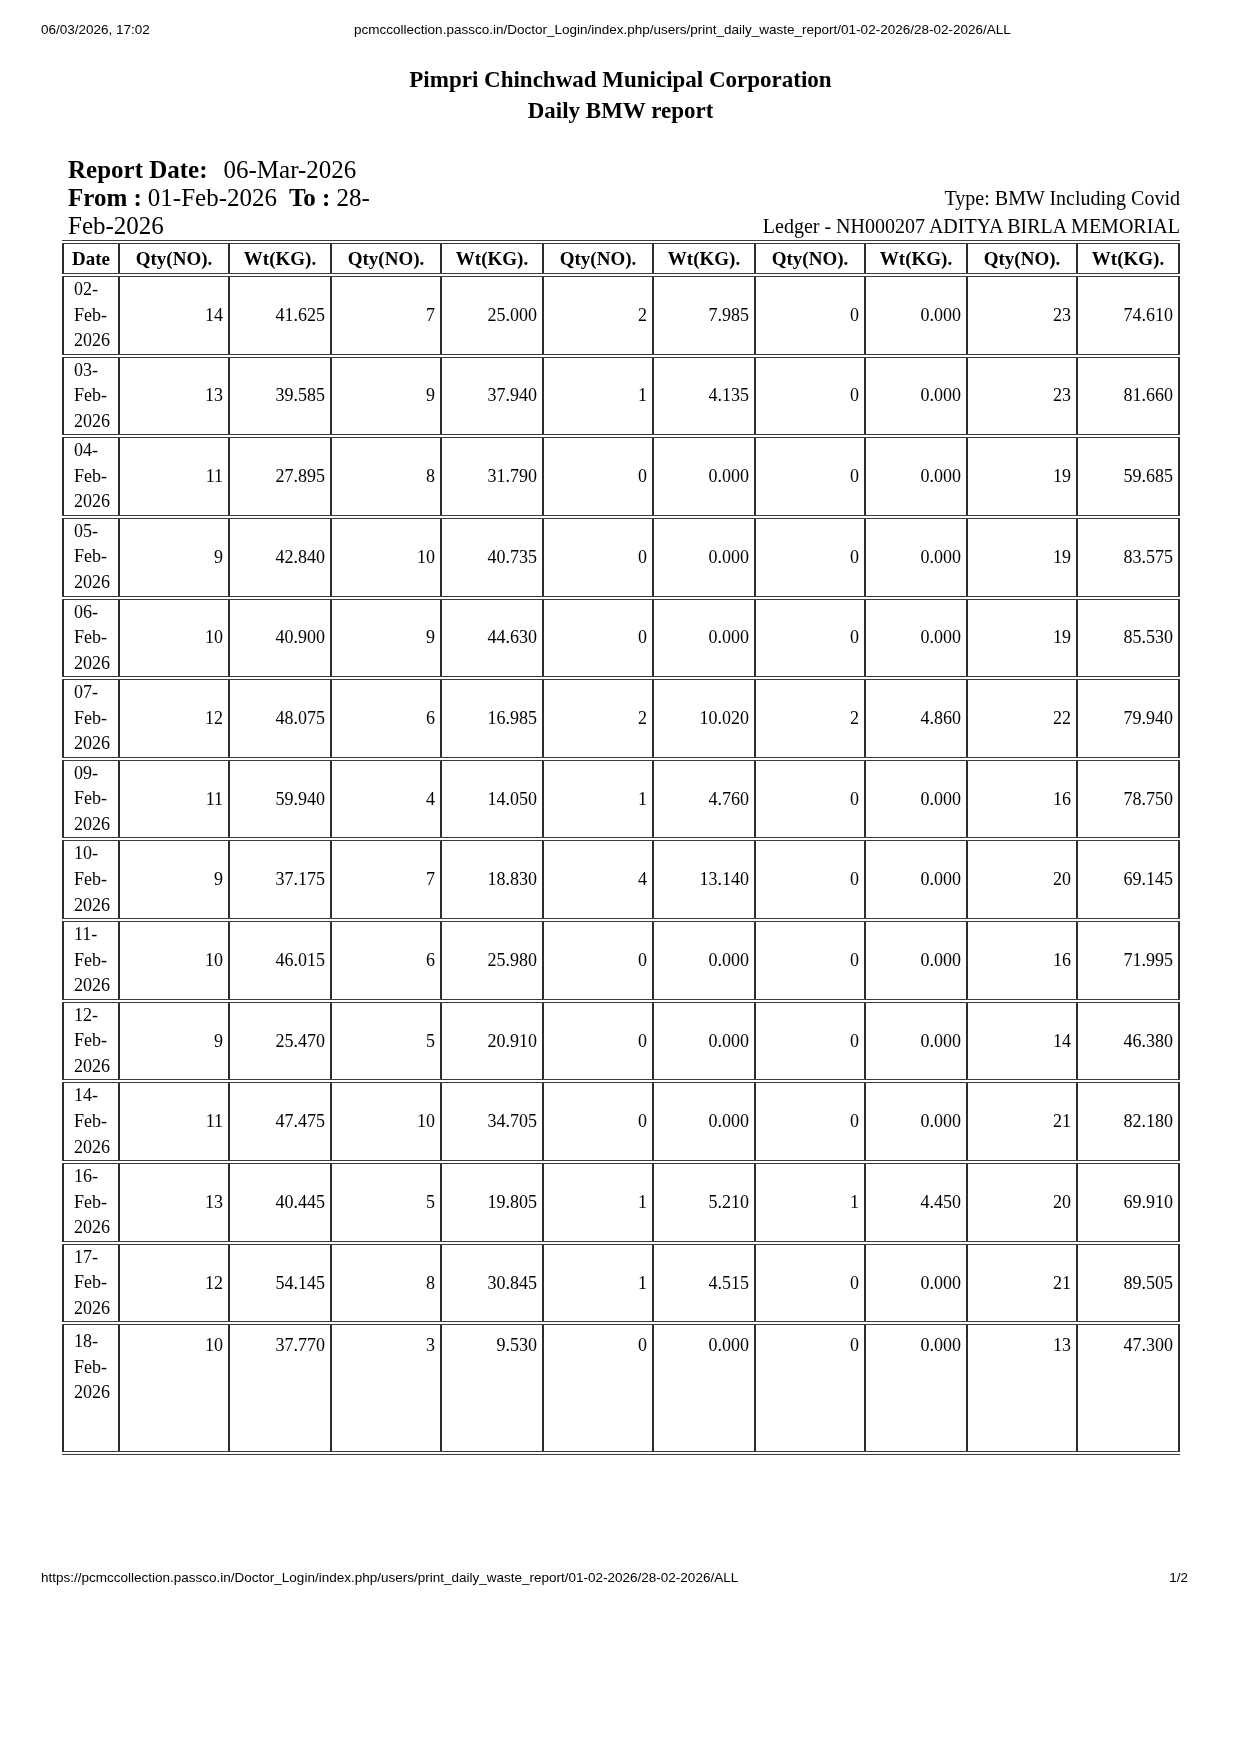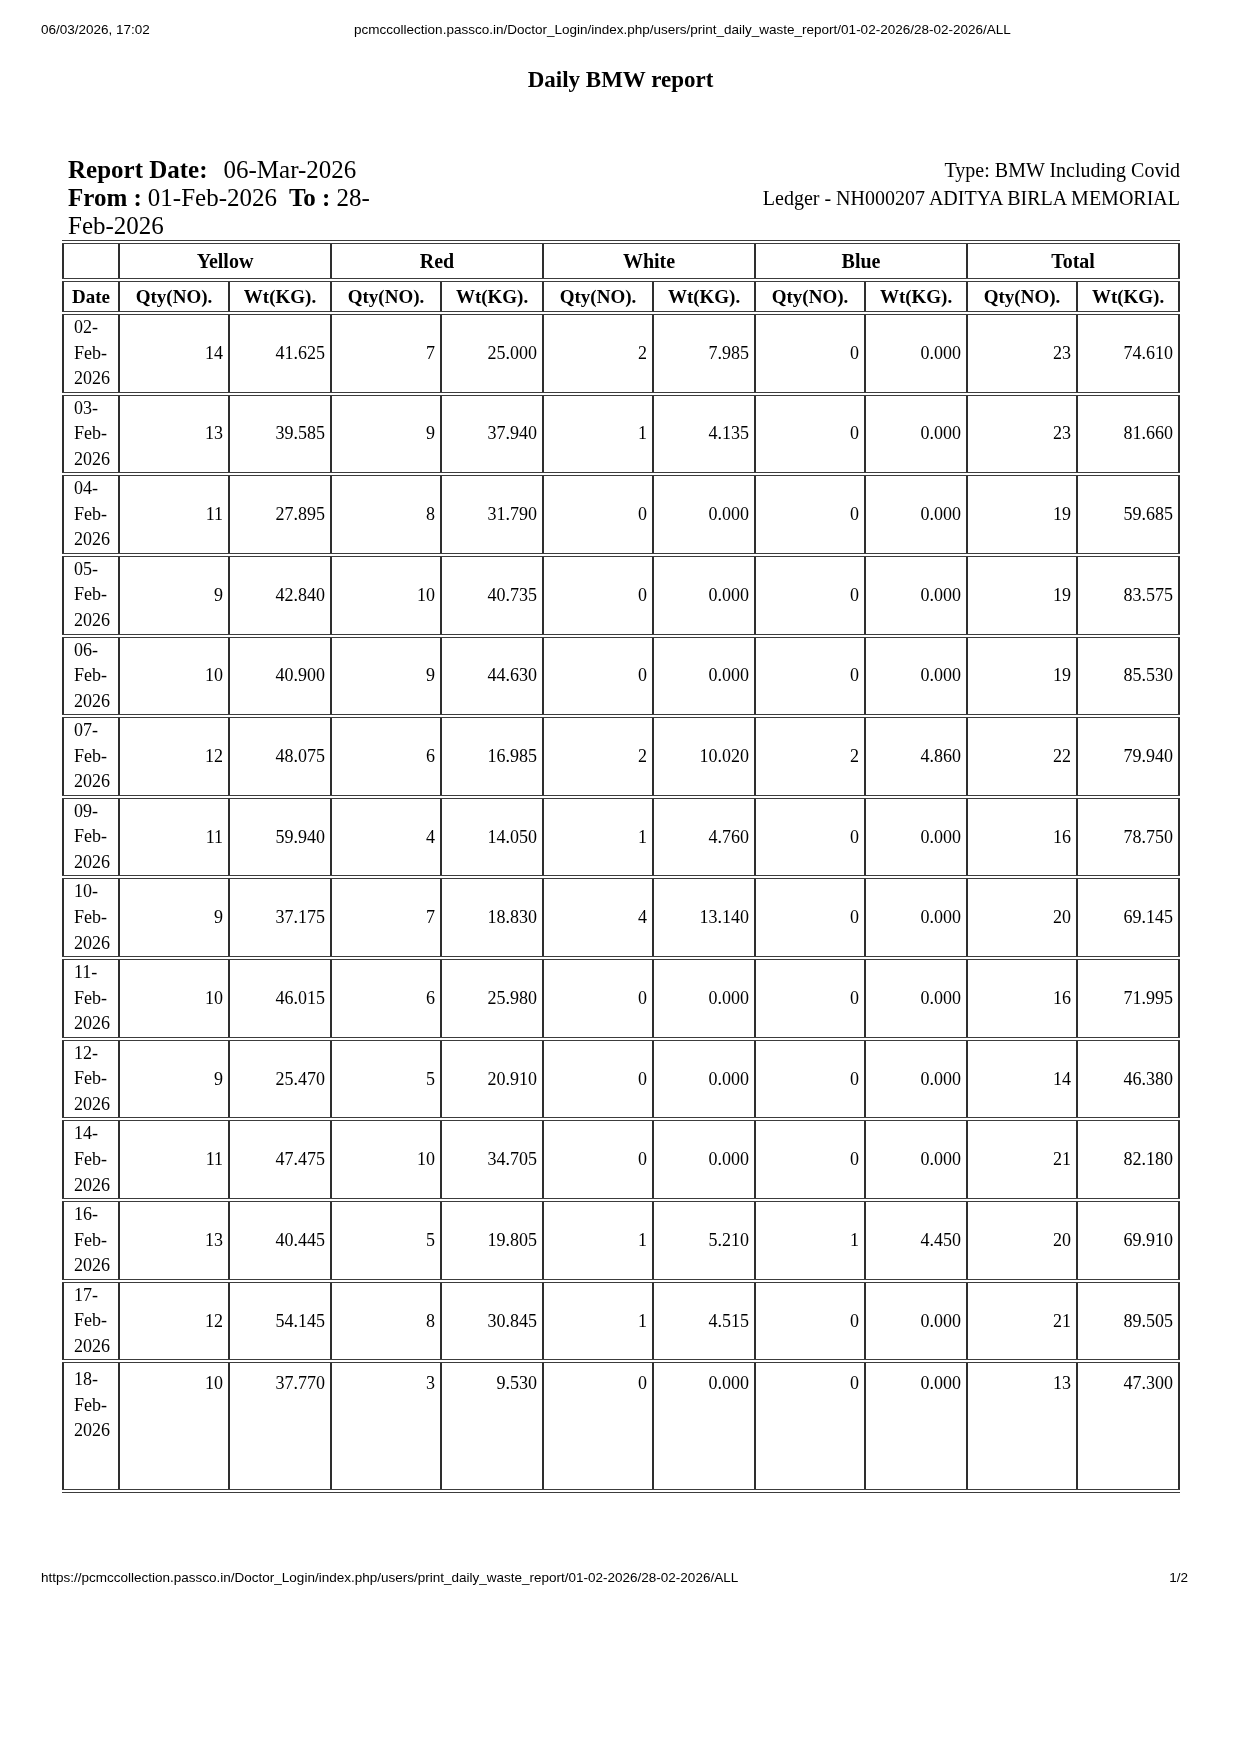--- a/index.html
+++ b/index.html
@@ -27,21 +27,21 @@
 
   
   .page-title { position: absolute; top: 64px; left: 0; width: 100%; text-align: center; }
   .page-title .t1, .page-title .t2 {
     font-weight: bold; font-size: 23px; line-height: 31px;
   }
 
   
   .meta { position: absolute; top: 156px; left: 68px; width: 1112px; display: flex; }
   .meta .meta-left { width: 330px; font-size: 25px; line-height: 28px; }
-  .meta .meta-right { flex: 1; text-align: right; font-size: 20px; line-height: 28px; }
+  .meta .meta-right { flex: 1; text-align: right; font-size: 20px; line-height: 28px; margin-top: 28px; }
   .meta .lbl { font-weight: bold; }
   .meta .val { margin-left: 16px; }
   .meta .val-inline { margin-left: 6px; }
   .meta .to-lbl { margin-left: 12px; }
 
   
   .table-clip {
     position: absolute; top: 240px; left: 62px;
     width: 1122px; height: 1272px; overflow: hidden;
   }
@@ -72,20 +72,21 @@
 </style>
 </head>
 <body>
 
 <div class="print-header">
   <span class="ph-datetime">06/03/2026, 17:02</span>
   <span class="ph-url">pcmccollection.passco.in/Doctor_Login/index.php/users/print_daily_waste_report/01-02-2026/28-02-2026/ALL</span>
 </div>
 
 <div class="page-title">
+  <div class="t1">Pimpri Chinchwad Municipal Corporation</div>
   <div class="t2">Daily BMW report</div>
 </div>
 
 <div class="meta">
   <div class="meta-left">
     <div><span class="lbl">Report Date:</span><span class="val">06-Mar-2026</span></div>
     <div><span class="lbl">From :</span><span class="val-inline">01-Feb-2026</span><span class="lbl to-lbl">To :</span><span class="val-inline">28-Feb-2026</span></div>
   </div>
   <div class="meta-right">
     <div>Type: BMW Including Covid</div>
@@ -102,28 +103,20 @@
       <col style="width:110px">
         <col style="width:102px">
       <col style="width:110px">
         <col style="width:102px">
       <col style="width:110px">
         <col style="width:102px">
       <col style="width:110px">
         <col style="width:102px">
     </colgroup>
     <thead>
-      <tr class="group-row">
-        <th></th>
-        <th colspan="2">Yellow</th>
-        <th colspan="2">Red</th>
-        <th colspan="2">White</th>
-        <th colspan="2">Blue</th>
-        <th colspan="2">Total</th>
-      </tr>
       <tr class="col-row">
         <th>Date</th>
         <th>Qty(NO).</th>
         <th>Wt(KG).</th>
         <th>Qty(NO).</th>
         <th>Wt(KG).</th>
         <th>Qty(NO).</th>
         <th>Wt(KG).</th>
         <th>Qty(NO).</th>
         <th>Wt(KG).</th>

